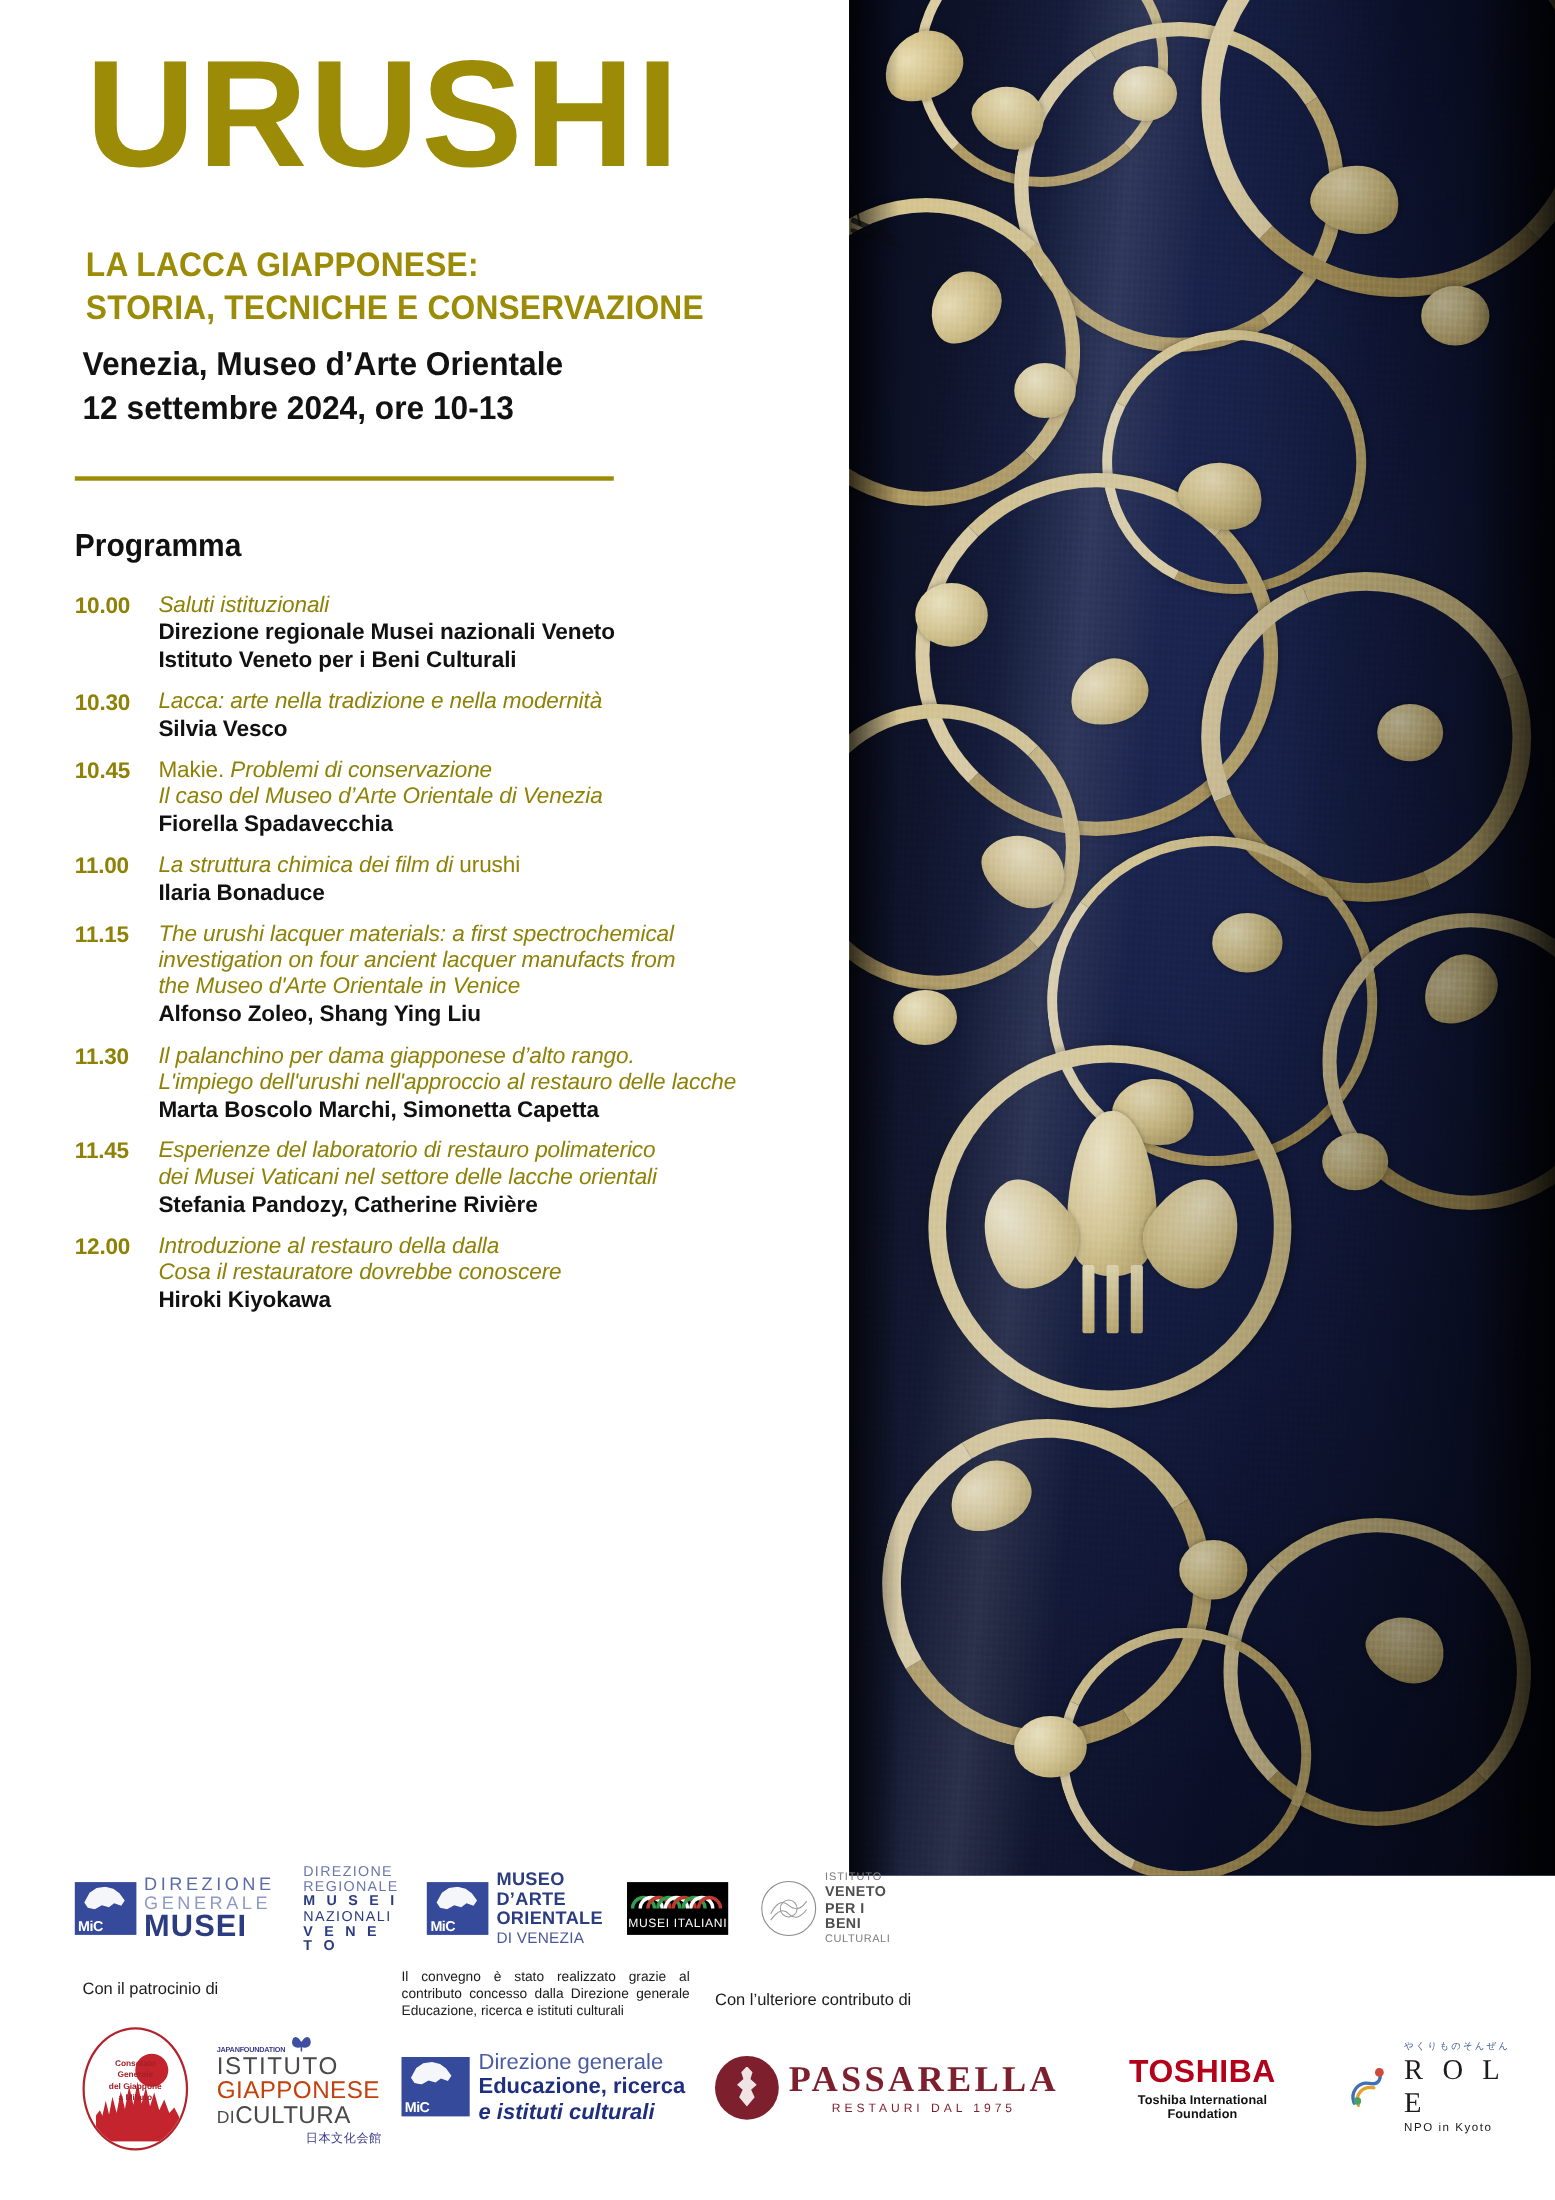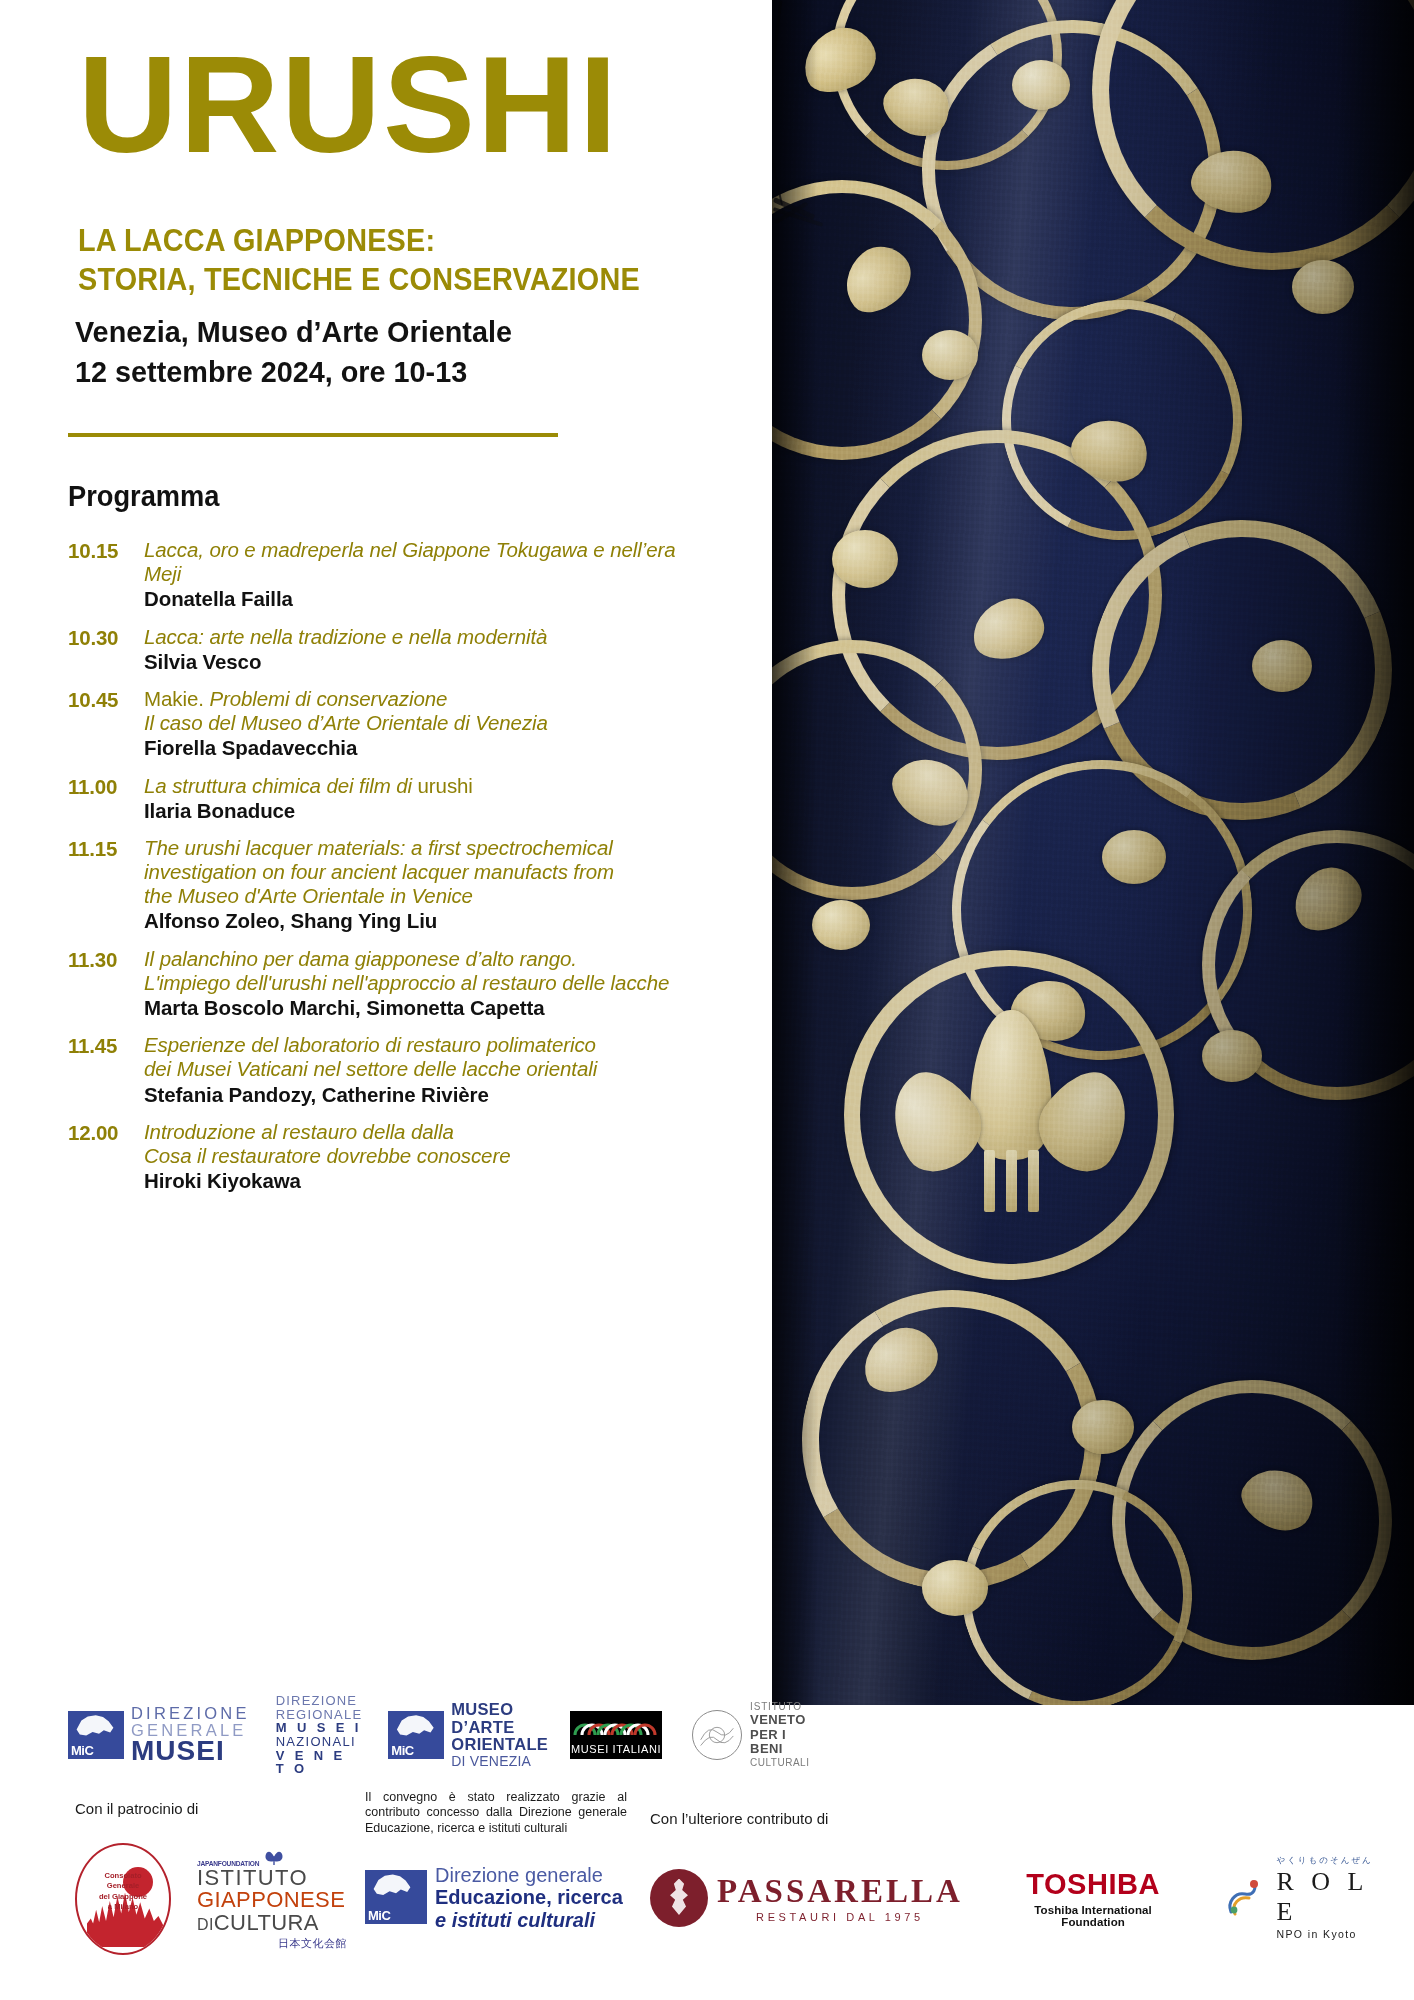--- a/index.html
+++ b/index.html
@@ -410,25 +410,25 @@
       <div>Venezia, Museo d’Arte Orientale</div>
       <div>12 settembre 2024, ore 10-13</div>
     </div>
 
     <div id="divider"></div>
 
     <h2 id="programma">Programma</h2>
 
     <div id="schedule">
         <div class="entry">
-          <div class="entry-time">10.15</div>
-          <div class="entry-body">
-            <div class="talk-title"><span>Lacca, oro e madreperla nel Giappone Tokugawa e nell’era</span></div>
-            <div class="talk-title">Meji</div>
-            <div class="speakers">Donatella Failla</div>
+          <div class="entry-time">10.00</div>
+          <div class="entry-body">
+            <div class="talk-title"><span>Saluti istituzionali</span></div>
+            <div class="speakers">Direzione regionale Musei nazionali Veneto</div>
+            <div class="speakers">Istituto Veneto per i Beni Culturali</div>
           </div>
         </div>
         <div class="entry">
           <div class="entry-time">10.30</div>
           <div class="entry-body">
             <div class="talk-title"><span>Lacca: arte nella tradizione e nella modernità</span></div>
             <div class="speakers">Silvia Vesco</div>
           </div>
         </div>
         <div class="entry">

